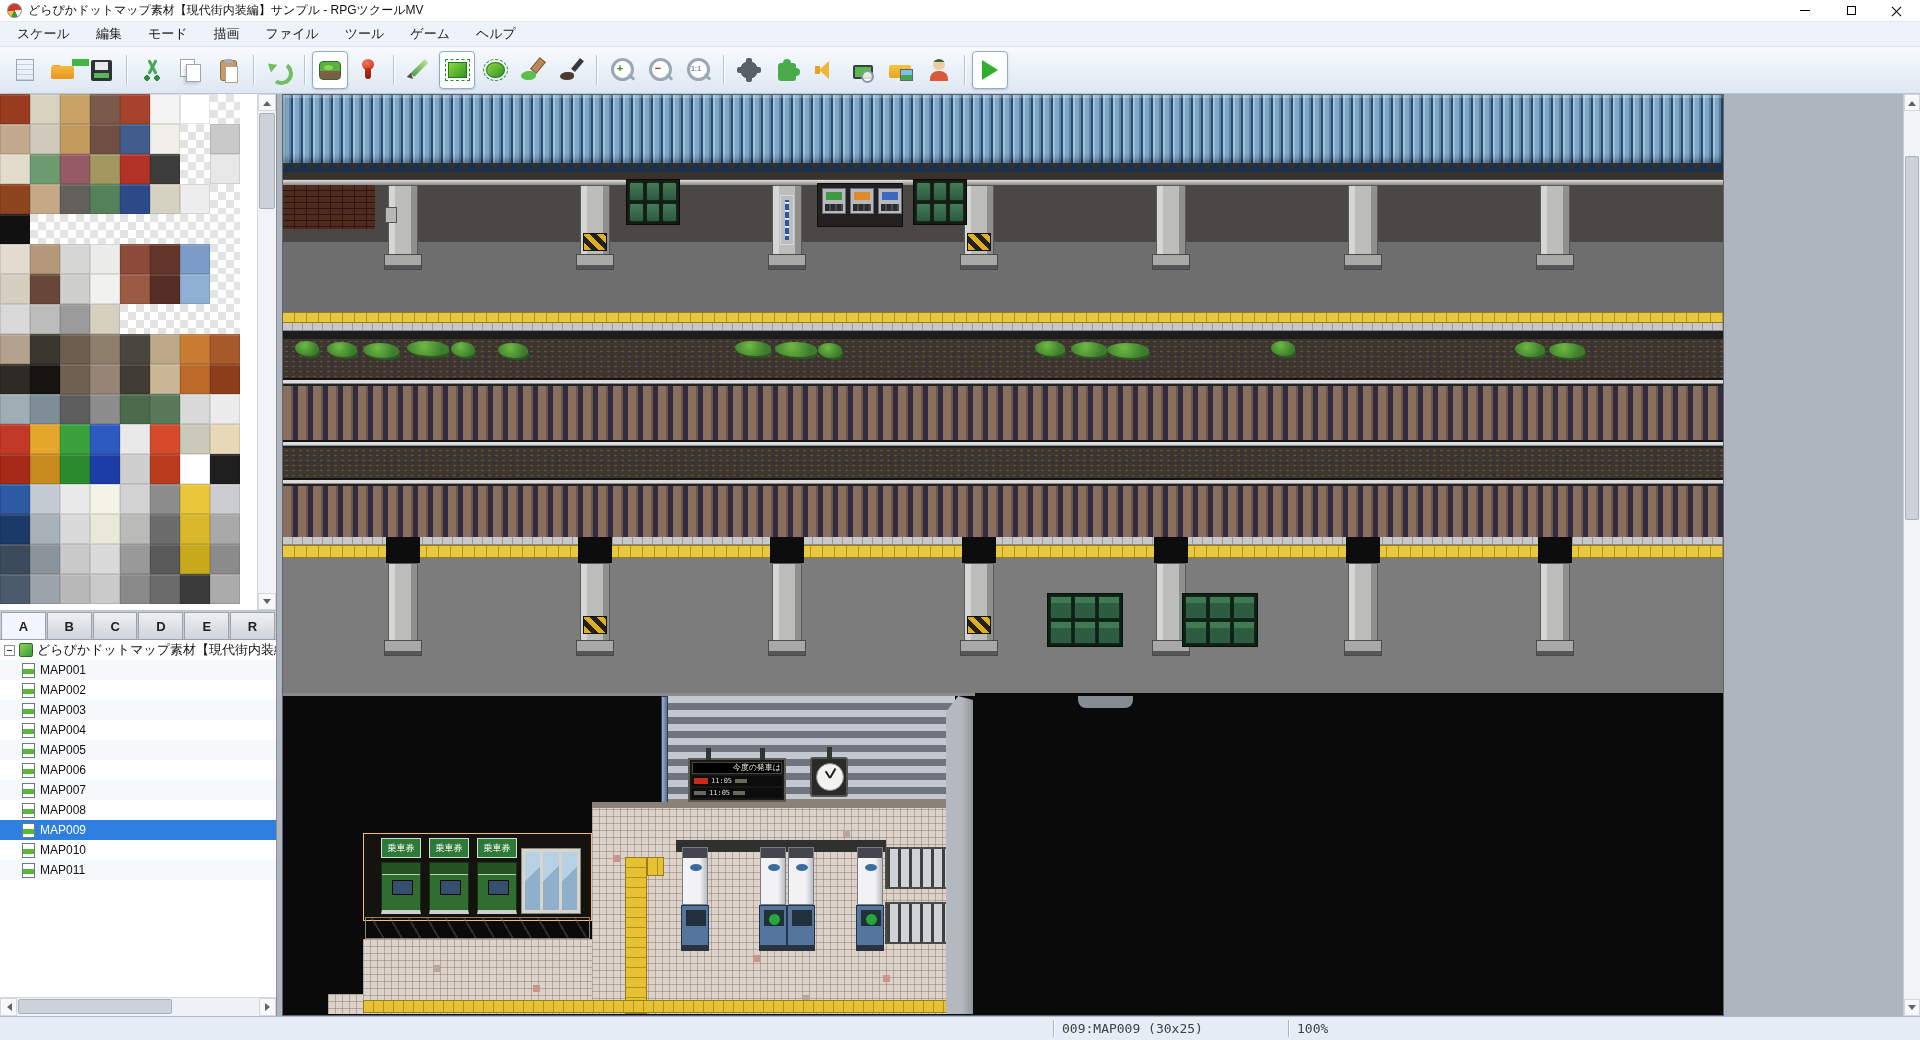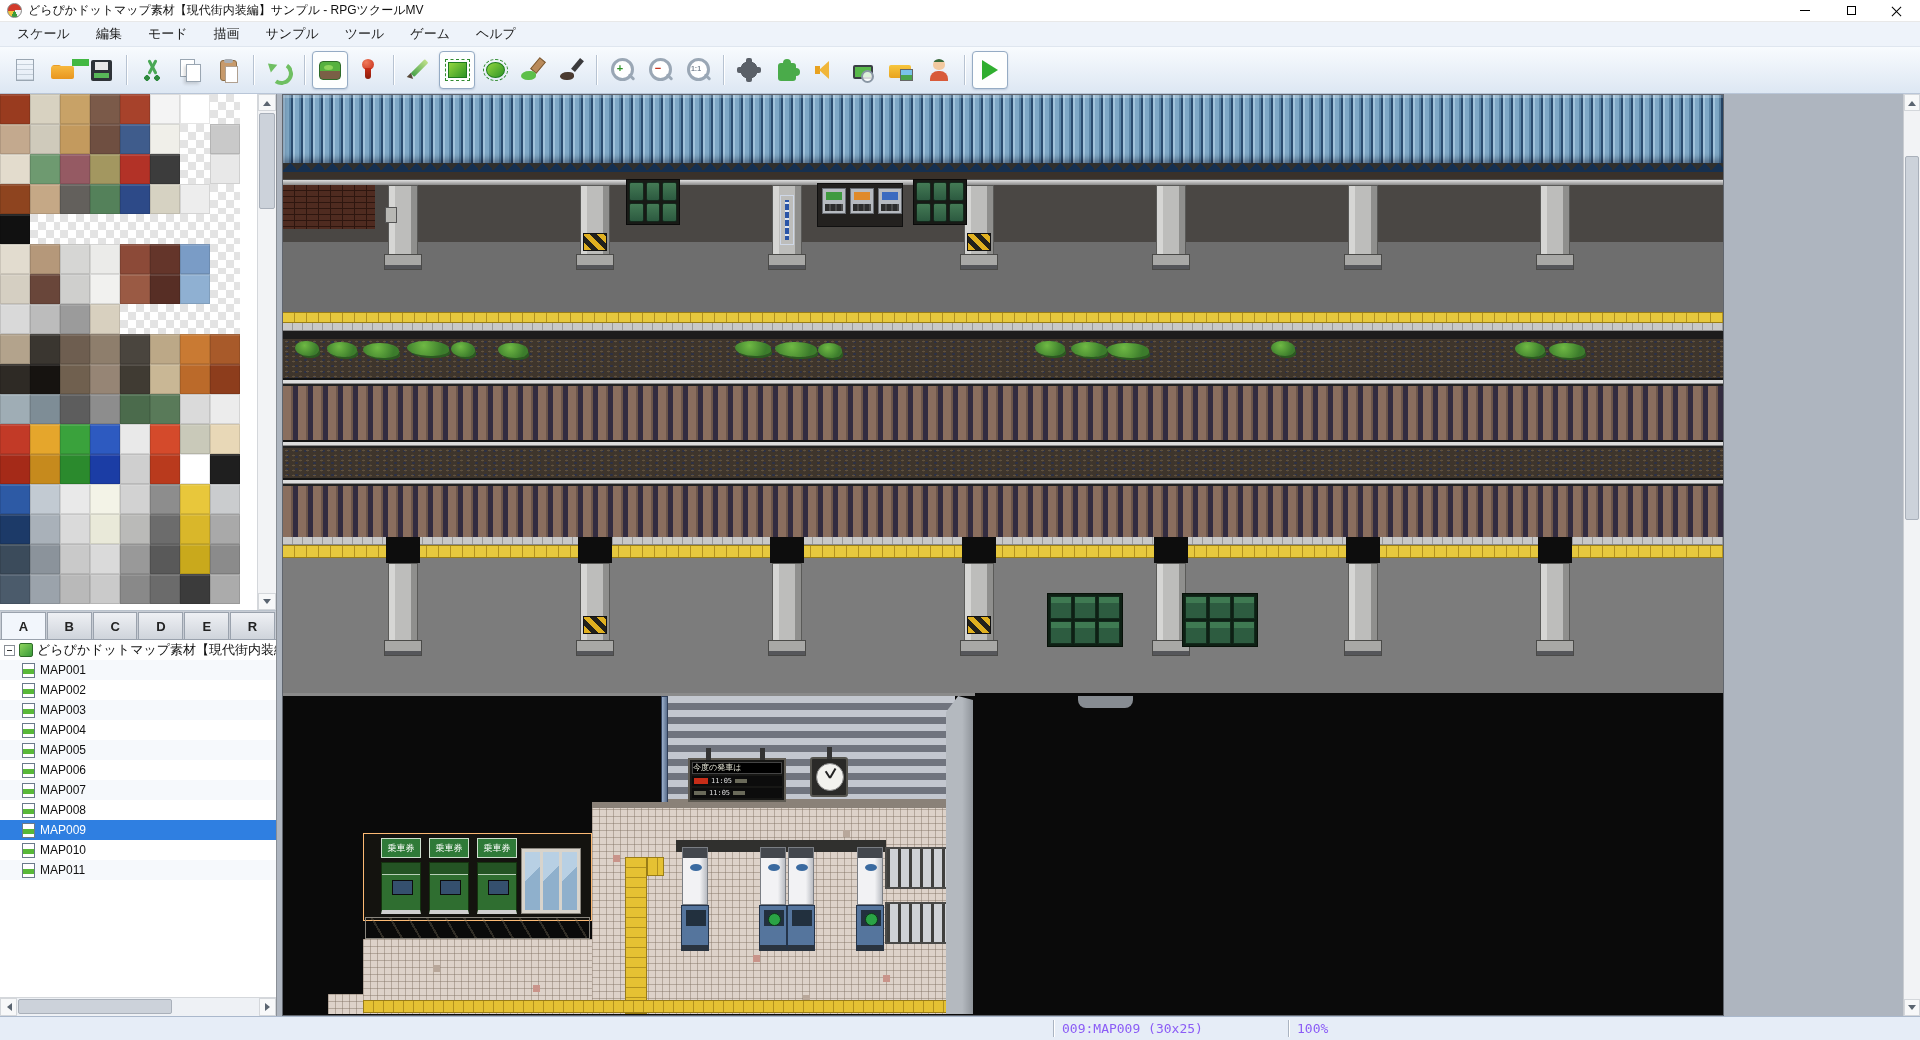--- a/index.html
+++ b/index.html
@@ -142,21 +142,21 @@
   .bin{position:absolute;top:4px;width:24px;height:26px;background:#b6bac0;border:1px solid #6a6e74}
   .bin::before{content:"";position:absolute;left:3px;top:3px;right:3px;height:8px;background:var(--bc)}
   .bin::after{content:"";position:absolute;left:2px;bottom:2px;right:2px;height:7px;background:repeating-linear-gradient(90deg,#2c2c2c 0 4px,#4a4a4a 4px 6px)}
   .crate{position:absolute;display:grid;grid-template-columns:repeat(3,1fr);grid-template-rows:repeat(2,1fr);gap:2px;background:#0e2014;padding:2px;border:1px solid #071008}
   .crate div{background:linear-gradient(#3f7a52 0 30%,#2d5c40 30%);border:1px solid #122a1c}
   .plant{position:absolute;height:15px;border-radius:45% 55% 40% 60%;background:radial-gradient(circle at 40% 30%,#6fb944,#3c7c2c 70%);box-shadow:2px 3px 0 -1px #2a5a20}
   
   .stripewall{position:absolute;background:repeating-linear-gradient(#c3c7cf 0 7px,#70747e 7px 14px);border-bottom:3px solid #8a8178}
   .pole{position:absolute;background:linear-gradient(90deg,#9cb0cc,#5a6e8c);border:1px solid #31405a}
   .board{position:absolute;background:#171715;border:2px solid #5e5a52;padding:2px}
-  .board .btitle{height:12px;background:#000;border:1px solid #444;color:#e8e8d8;font-size:8px;line-height:10px;text-align:left;overflow:hidden;white-space:nowrap}
+  .board .btitle{height:12px;background:#000;border:1px solid #444;color:#e8e8d8;font-size:8px;line-height:10px;text-align:right;overflow:hidden;white-space:nowrap}
   .board .brow{height:10px;margin-top:2px;background:#0c0c0c;display:flex;align-items:center;gap:3px;padding:0 2px;color:#ddd;font-size:7px;font-family:"DejaVu Sans Mono",monospace;overflow:hidden;white-space:nowrap}
   .board .chip{width:14px;height:6px;background:#c62d18;flex:none}
   .board .dash{width:12px;height:4px;background:#6a6a5a;flex:none}
   .bpost{position:absolute;width:5px;height:12px;background:#333;top:-12px}
   .clock{position:absolute;background:#2a2a28;border:2px solid #55544e;border-radius:3px}
   .clock::before{content:"";position:absolute;left:4px;top:4px;width:26px;height:26px;background:#f2f2ee;border-radius:50%;border:1px solid #888}
   .clock .hh,.clock .mh{position:absolute;left:17px;bottom:17px;width:2px;background:#222;transform-origin:50% 100%}
   .clock .hh{height:8px;transform:rotate(-33deg)}
   .clock .mh{height:11px;transform:rotate(30deg)}
   .kiosk{position:absolute;background:#14130f;border:1px solid #fdba74}
@@ -177,21 +177,21 @@
   .gcol::after{content:"";position:absolute;left:7px;top:16px;width:12px;height:7px;background:#3a6aa0;border-radius:50%}
   .gcab{position:absolute;width:28px;height:46px;background:#55759d;border:1px solid #24344a;border-bottom:6px solid #2a3440}
   .gcab::before{content:"";position:absolute;left:4px;top:4px;width:20px;height:16px;background:#22303e}
   .gcab.grn::after{content:"";position:absolute;left:8px;top:7px;width:11px;height:11px;border-radius:50%;background:#2aa345;border:1px solid #0c3a16}
   .rack{position:absolute;background:#cfd2d6;border:2px solid #4a4a48;background-image:repeating-linear-gradient(90deg,#3f3f3d 0 3px,transparent 3px 11px)}
   .edgewall{position:absolute;background:linear-gradient(90deg,#b4b9bf 0 60%,#8f949a);clip-path:polygon(0 16px,45% 0,100% 4px,100% 100%,0 100%)}
   .blob{position:absolute;background:#878c92;border-radius:0 0 8px 8px}
   
   #cvscroll{position:absolute;right:0;top:0;bottom:0;width:17px;background:#f2f3f5;border-left:1px solid #c9ccd1}
   
-  #statusbar{height:24px;background:#e6edf7;border-top:1px solid #aab8cc;position:relative;font-family:"DejaVu Sans Mono",monospace;font-size:13px;color:#8b5cf6}
+  #statusbar{height:24px;background:#e6edf7;border-top:1px solid #aab8cc;position:relative;font-family:"DejaVu Sans Mono",monospace;font-size:13px;color:#404040}
   .ssep{position:absolute;top:3px;bottom:3px;width:1px;background:#aab4c2;box-shadow:1px 0 0 #fff}
   #smap{position:absolute;left:1062px;top:4px}
   #szoom{position:absolute;left:1297px;top:4px}
 </style>
 </head>
 <body>
 
 <div id="titlebar">
   <div id="appicon"></div>
   <div id="wtitle">どらぴかドットマップ素材【現代街内装編】サンプル - RPGツクールMV</div>
@@ -206,21 +206,21 @@
         <div class="g-close"></div>
       </div>
   </div>
 </div>
 
 <div id="menubar">
     <span class="mitem">スケール</span>
     <span class="mitem">編集</span>
     <span class="mitem">モード</span>
     <span class="mitem">描画</span>
-    <span class="mitem">サンプル</span>
+    <span class="mitem">ファイル</span>
     <span class="mitem">ツール</span>
     <span class="mitem">ゲーム</span>
     <span class="mitem">ヘルプ</span>
   </div>
 <div id="toolbar">
     <div class="tbtn">
       <div class="ti ic-new-map"></div>
     </div>
     <div class="tbtn">
       <div class="ti ic-open-project"></div>

